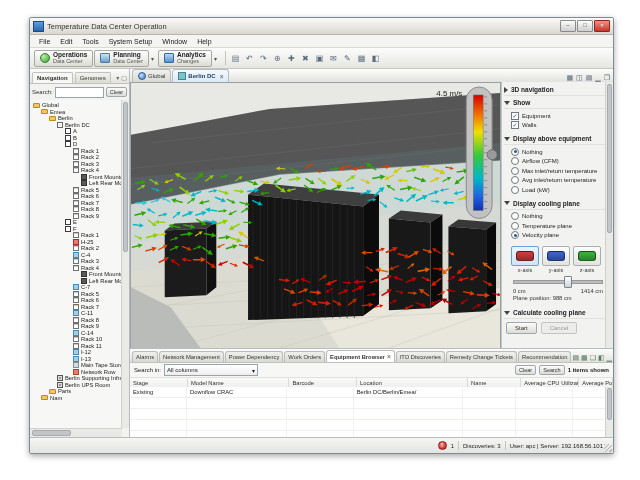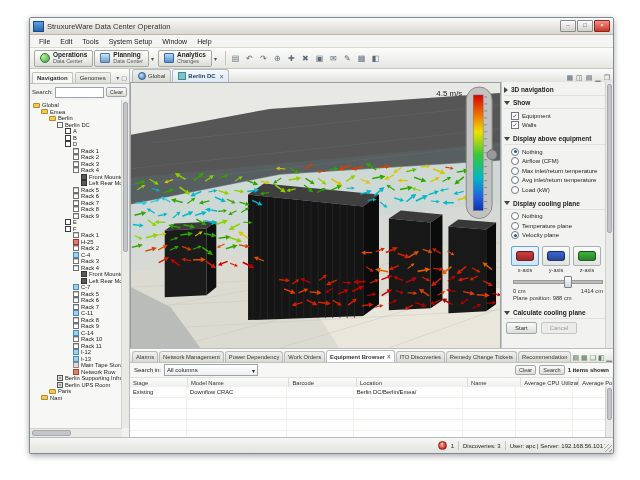--- a/index.html
+++ b/index.html
@@ -151,21 +151,21 @@
         background:repeating-linear-gradient(135deg,#b0b0aa 0 1px,transparent 1px 3px);}
 </style>
 </head>
 <body>
 
 <div class="page">
  <div class="window">
 
   <div class="titlebar">
     <div class="app-icon"></div>
-    <div class="title">StruxureWare Data Center Operation</div>
+    <div class="title">Temperature Data Center Operation</div>
     <div class="winbtns">
       <div class="wbtn">–</div>
       <div class="wbtn">□</div>
       <div class="wbtn close">×</div>
     </div>
   </div>
 
   <div class="menubar" id="menubar">
         <div class="menu-item">File</div>
         <div class="menu-item">Edit</div>

